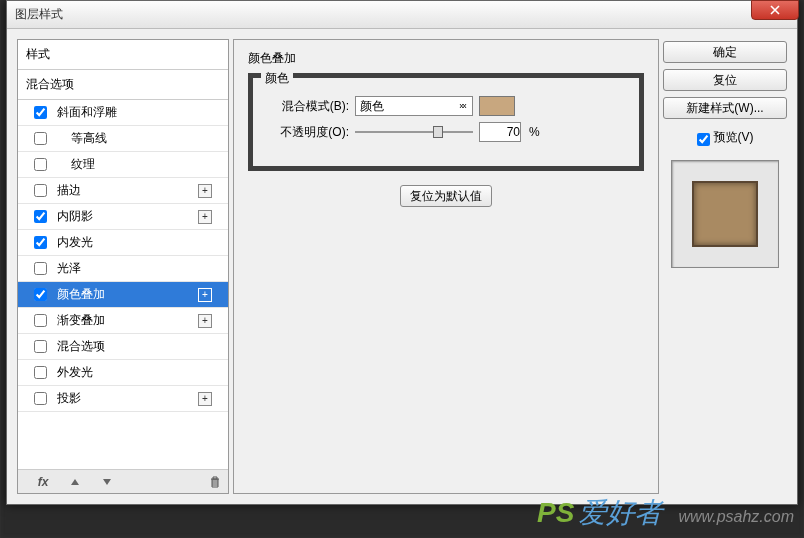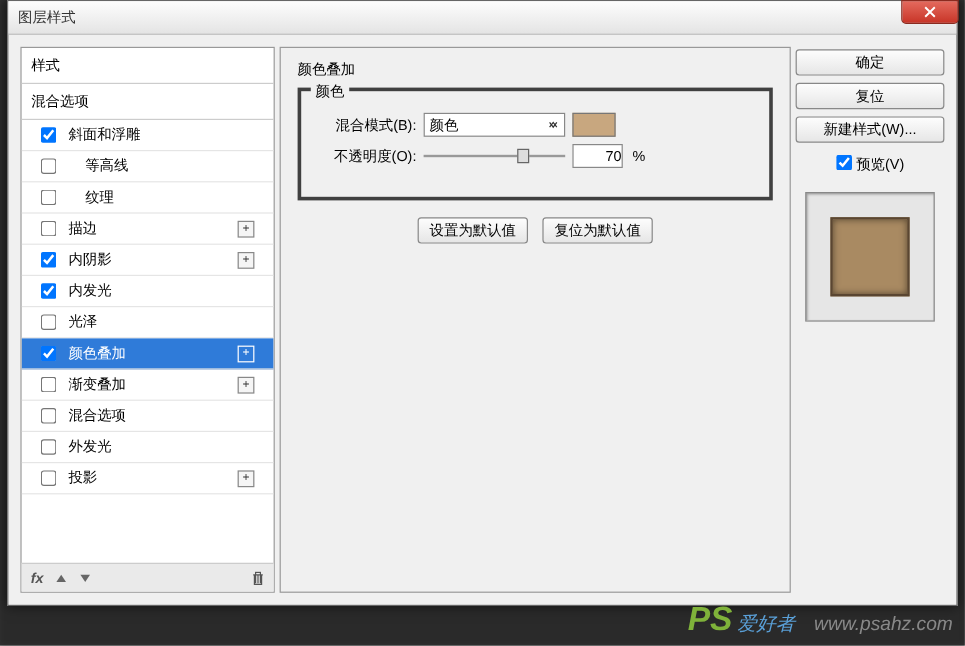--- a/index.html
+++ b/index.html
@@ -16,45 +16,45 @@
 .mix-head { padding: 6px 8px; border-bottom: 1px solid #ccc; }
 .style-list { flex: 1; overflow: auto; }
 .style-item { display: flex; align-items: center; padding: 4px 16px; border-bottom: 1px solid #e5e5e5; cursor: pointer; position: relative; min-height: 24px; }
 .style-item.selected { background: #2f7bd9; color: #fff; }
 .style-item input[type=checkbox] { margin-right: 6px; }
 .style-item .label { flex: 1; padding-left: 4px; }
 .style-item .plus { width: 14px; height: 14px; border: 1px solid #888; display: flex; align-items: center; justify-content: center; font-size: 10px; line-height: 1; background: #f5f5f5; color: #333; }
 .style-item.selected .plus { border-color: #fff; background: transparent; color: #fff; }
 .left-footer { height: 24px; border-top: 1px solid #ccc; background: #eaeaea; display: flex; align-items: center; padding: 0 6px; gap: 6px; }
 .left-footer .sp { flex: 1; }
-.ic { width: 14px; height: 14px; display: flex; align-items: center; justify-content: center; color: #555; cursor: pointer; }
+.ic { width: 14px; height: 14px; display: flex; align-items: center; justify-content: center; color: #555; cursor: pointer; margin-left: 12px; }
 .center-panel { flex: 1; border: 1px solid #999; background: #f0f0f0; padding: 10px 14px; }
 .group-title { margin-bottom: 6px; }
-.fieldset { border: 3px solid #404040; padding: 12px 14px 18px; position: relative; }
+.fieldset { border: 5px solid #404040; padding: 12px 14px 18px; position: relative; }
 .fieldset .legend { position: absolute; top: -8px; left: 8px; background: #f0f0f0; padding: 0 4px; }
 .row { display: flex; align-items: center; margin: 6px 0; gap: 6px; }
 .row .lbl { width: 82px; text-align: right; }
 .select { width: 118px; height: 20px; border: 1px solid #888; background: #fff; display: flex; align-items: center; padding: 0 4px; position: relative; cursor: pointer; }
 .select .arr { position: absolute; right: 3px; top: 3px; width: 12px; height: 12px; display: flex; align-items: center; justify-content: center; }
 .color-swatch { width: 36px; height: 20px; background: #c8a77f; border: 1px solid #777; cursor: pointer; }
 .slider { width: 118px; height: 18px; position: relative; }
 .slider .track { position: absolute; top: 8px; left: 0; right: 0; height: 2px; background: #999; }
 .slider .thumb { position: absolute; top: 3px; left: 70%; width: 10px; height: 12px; background: #ddd; border: 1px solid #666; transform: translateX(-50%); cursor: pointer; }
 .num-input { width: 42px; height: 20px; border: 1px solid #888; background: #fff; text-align: right; }
 .pct { margin-left: 2px; }
 .btn-row { display: flex; justify-content: center; gap: 12px; margin-top: 14px; }
 .small-btn { min-width: 92px; height: 22px; border: 1px solid #888; background: linear-gradient(#fdfdfd,#e6e6e6); border-radius: 3px; cursor: pointer; padding: 0 8px; }
 .right-panel { width: 124px; display: flex; flex-direction: column; gap: 6px; padding-top: 2px; }
 .rbtn { height: 22px; border: 1px solid #888; background: linear-gradient(#fdfdfd,#e6e6e6); border-radius: 3px; cursor: pointer; }
-.preview-chk { display: flex; align-items: flex-start; justify-content: center; gap: 4px; margin: 4px 0; }
+.preview-chk { display: flex; align-items: flex-end; justify-content: center; gap: 4px; margin: 4px 0; }
 .preview-box { width: 108px; height: 108px; border: 1px solid #888; background: #e6e6e6; margin: 4px auto 0; display: flex; align-items: center; justify-content: center; box-shadow: inset 1px 1px 2px rgba(0,0,0,0.3); }
 .preview-inner { width: 66px; height: 66px; background: #a98a62; border: 2px solid #5a4632; box-shadow: inset 0 0 6px rgba(0,0,0,0.5); }
 .watermark { position: absolute; right: 10px; bottom: 6px; display: flex; align-items: baseline; gap: 4px; font-style: italic; }
 .watermark .ps { font-size: 28px; font-weight: bold; color: #7fb23a; font-family: Arial; }
-.watermark .cn { font-size: 16px; color: #5aa0d8; }
+.watermark .cn { font-size: 28px; color: #5aa0d8; }
 .watermark .url { font-size: 16px; color: #888; margin-left: 12px; }
 </style>
 </head>
 <body>
 
 <div class="blur-bg"></div>
 
 <div class="dialog">
   <div class="titlebar">
     <span class="title">图层样式</span>
@@ -166,21 +166,20 @@
           <span class="lbl">不透明度(O):</span>
           <div class="slider">
             <div class="track"></div>
             <div class="thumb"></div>
           </div>
           <input class="num-input" value="70" style="">
           <span class="pct">%</span>
         </div>
       </div>
       <div class="btn-row">
-        <button class="small-btn">设置为默认值</button>
         <button class="small-btn">复位为默认值</button>
       </div>
     </div>
 
     <div class="right-panel">
       <button class="rbtn">确定</button>
       <button class="rbtn">复位</button>
       <button class="rbtn">新建样式(W)...</button>
       <label class="preview-chk">
         <input type="checkbox" checked="" style="">

